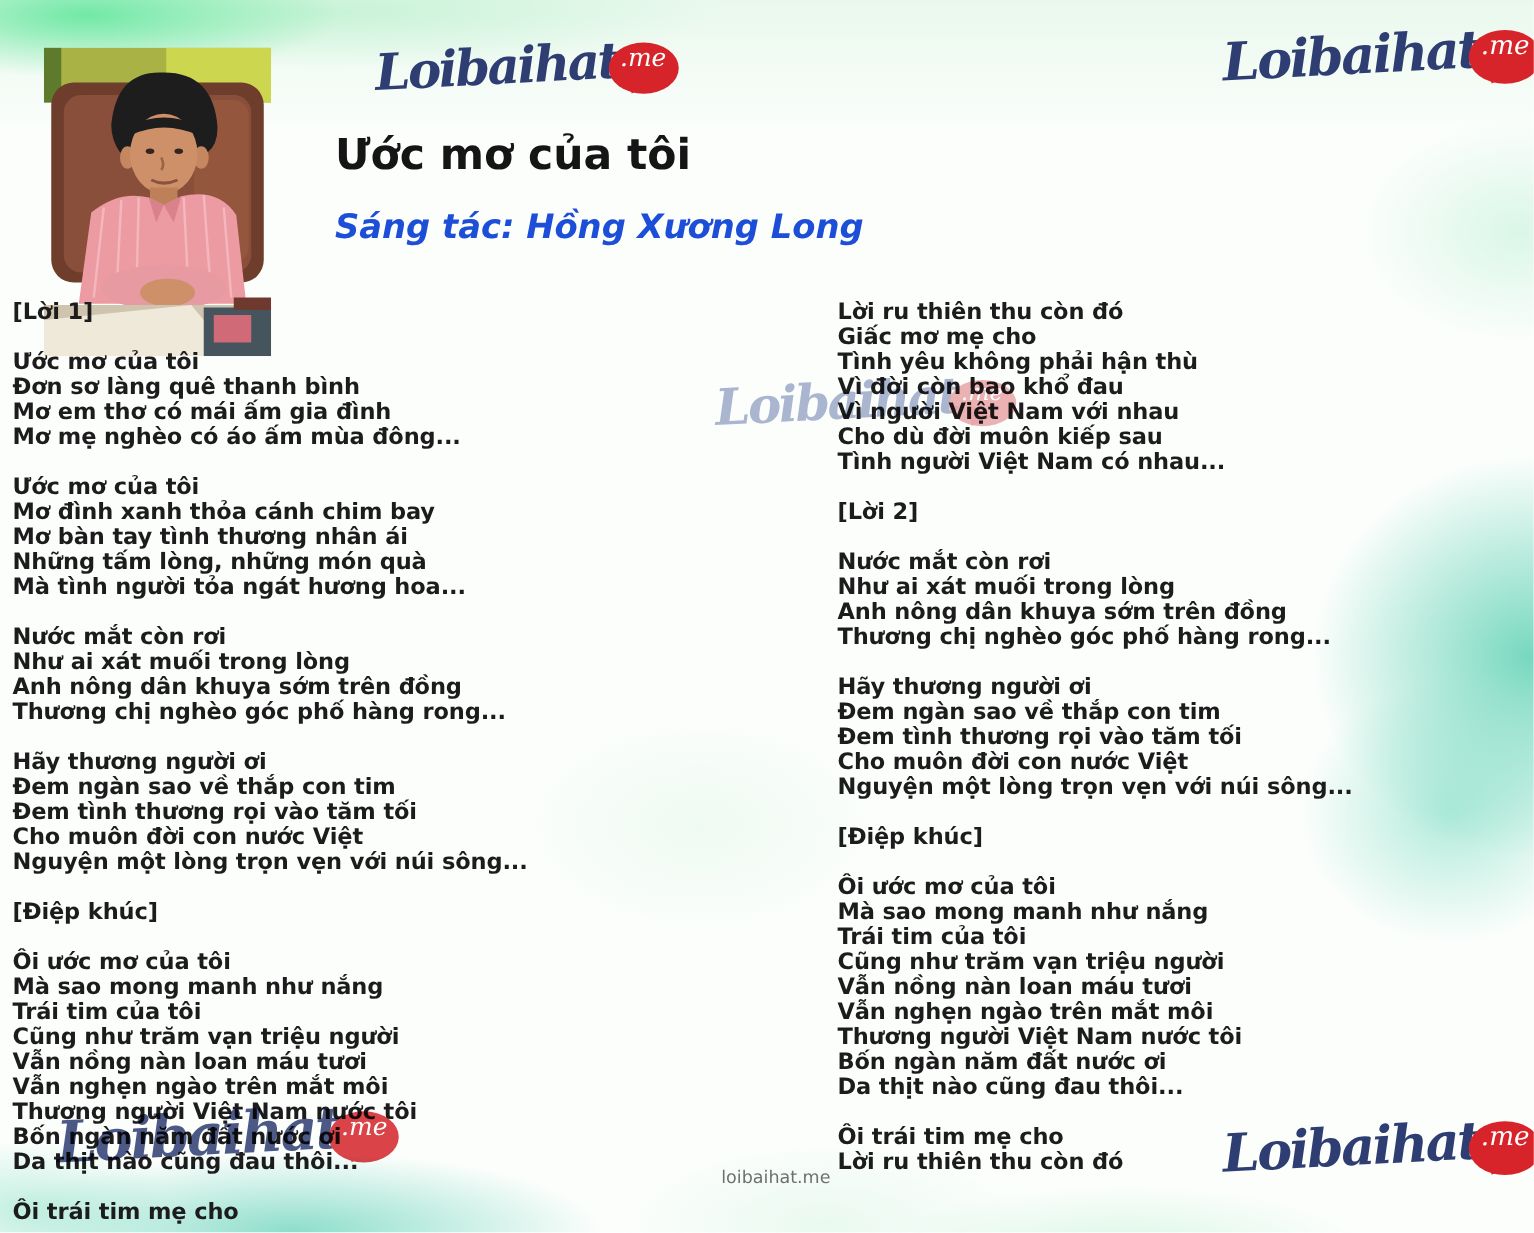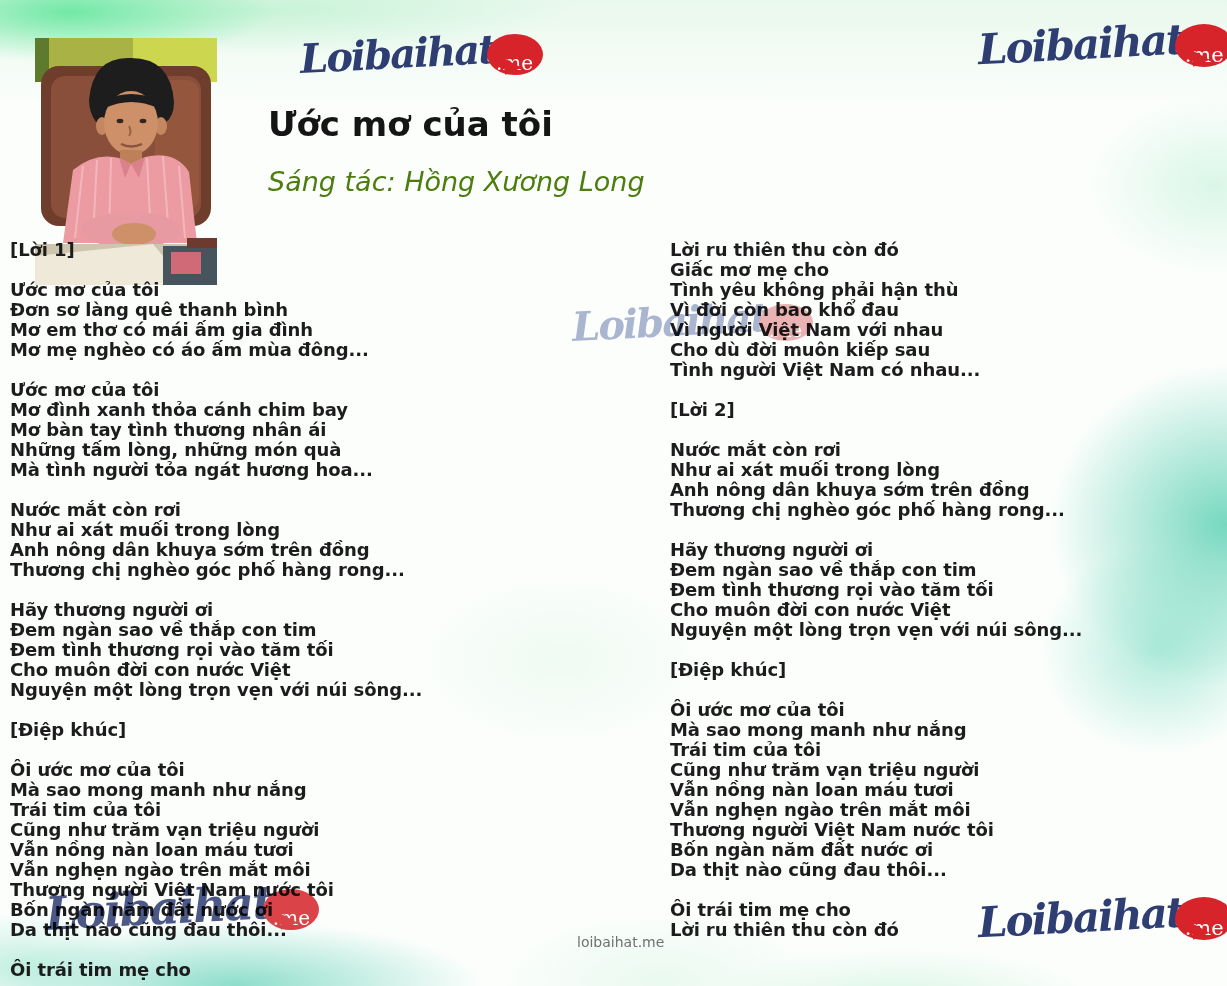--- a/index.html
+++ b/index.html
@@ -27,31 +27,31 @@
   
   .photo{position:absolute;left:35px;top:38px;width:182px;height:247px;z-index:1;overflow:hidden;}
   
   .col{position:absolute;top:240px;z-index:2;font-weight:bold;font-size:18px;
        color:#1c1c1c;letter-spacing:-0.1px;}
   .col-left{left:10px;}
   .col-right{left:670px;}
   .lyric-line{height:20px;line-height:20px;white-space:pre;}
   
   .title{position:absolute;left:268px;top:104px;z-index:2;font-size:34px;font-weight:bold;color:#151515;}
-  .composer{position:absolute;left:268px;top:166px;z-index:2;font-size:27px;font-weight:normal;font-style:italic;color:#4d7c0f;}
+  .composer{position:absolute;left:268px;top:166px;z-index:2;font-size:27px;font-weight:bold;font-style:italic;color:#1d4ed8;}
   
   .logo{position:absolute;display:flex;align-items:flex-start;z-index:4;}
   .logo-script{
     font-family:"DejaVu Serif",serif;font-style:italic;font-weight:bold;
     color:#2e3d72;letter-spacing:-2px;transform:rotate(-3deg);line-height:1.1;
   }
   .logo-bubble{
     position:relative;background:#d7232a;color:#ffffff;border-radius:50%;
-    display:flex;align-items:flex-end;justify-content:center;
-    font-family:"DejaVu Serif",serif;margin-left:-8px;
+    display:flex;align-items:flex-start;justify-content:center;
+    font-family:"DejaVu Serif",serif;font-style:italic;margin-left:-8px;
   }
   .logo-bubble::after{
     content:"";position:absolute;bottom:-11px;left:8px;width:0;height:0;
     border:11px solid transparent;border-top-color:inherit;
     border-top:14px solid #d7232a;transform:rotate(28deg);
   }
   .logo-tc{left:300px;top:32px;}
   .logo-tc .logo-script{font-size:40px;}
   .logo-tc .logo-bubble{width:56px;height:41px;font-size:20px;margin-top:2px;}
   .logo-tr{left:978px;top:22px;}

